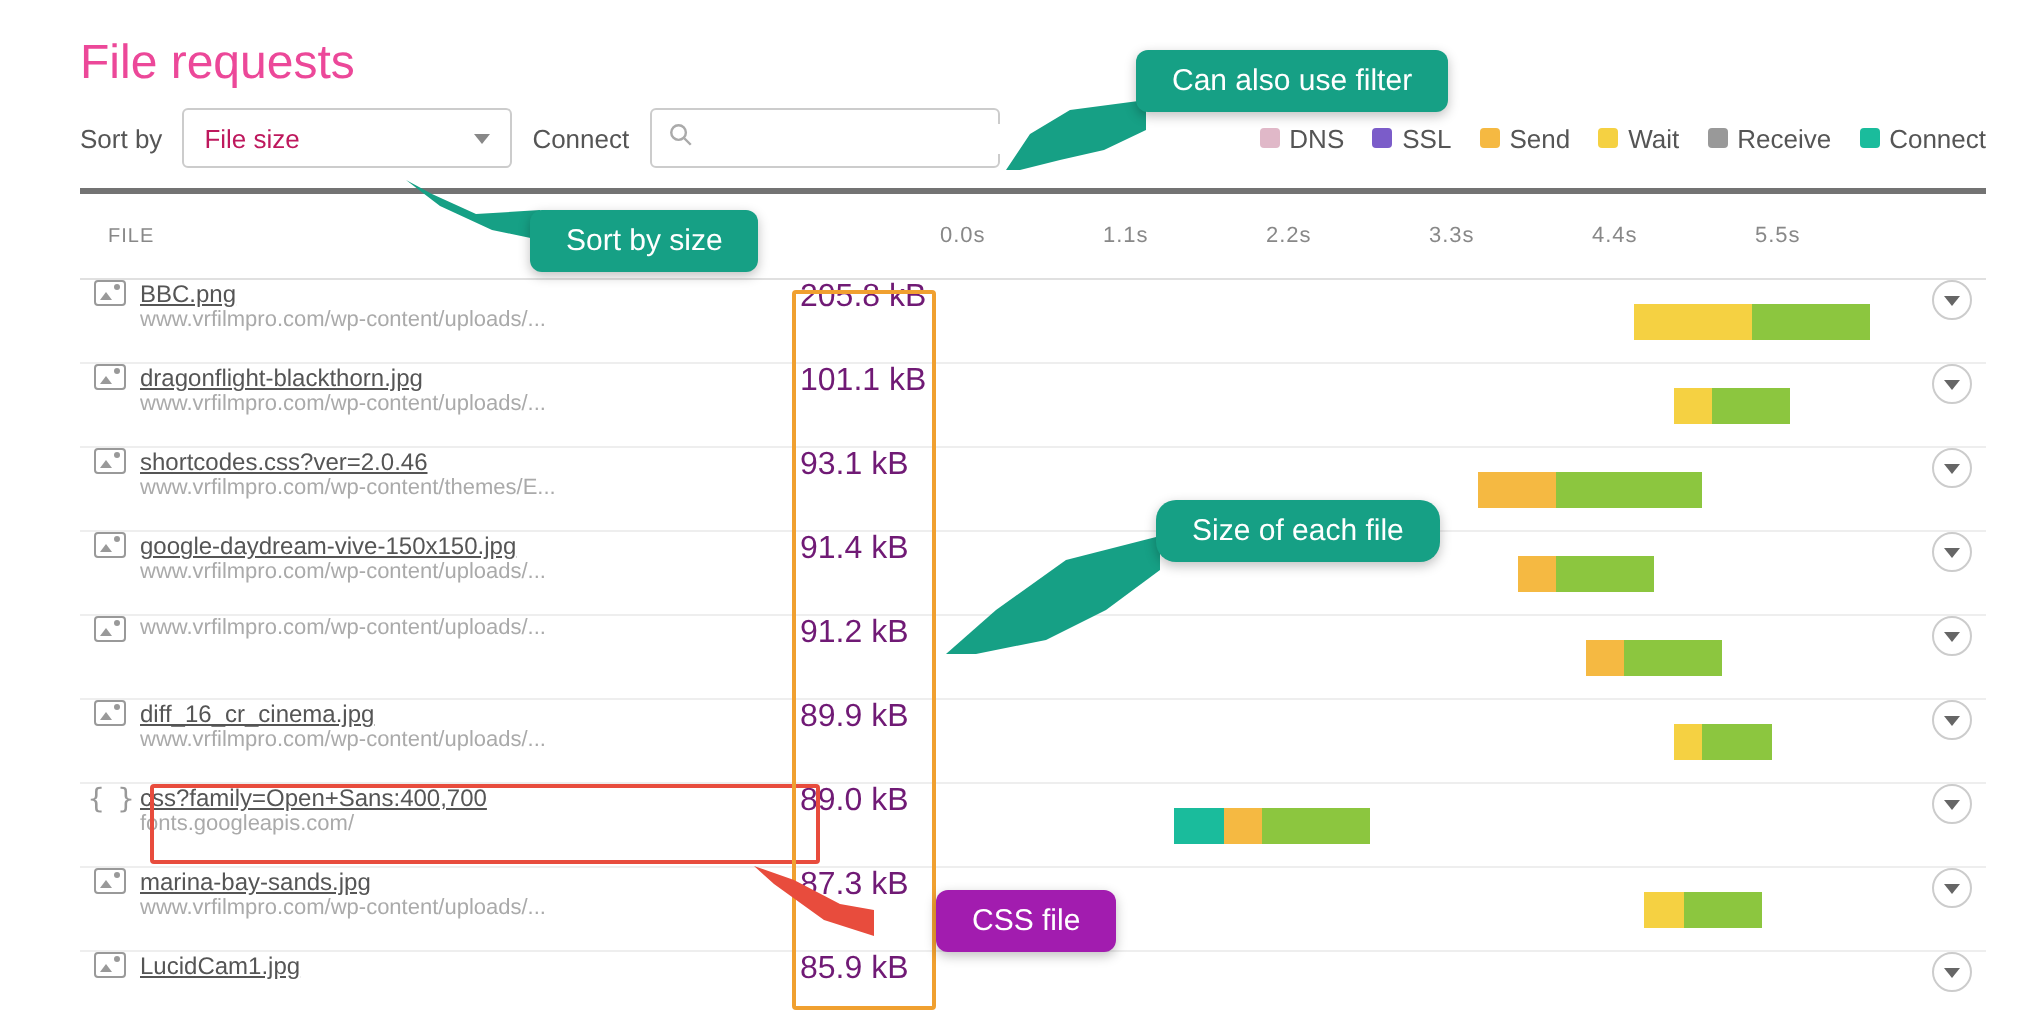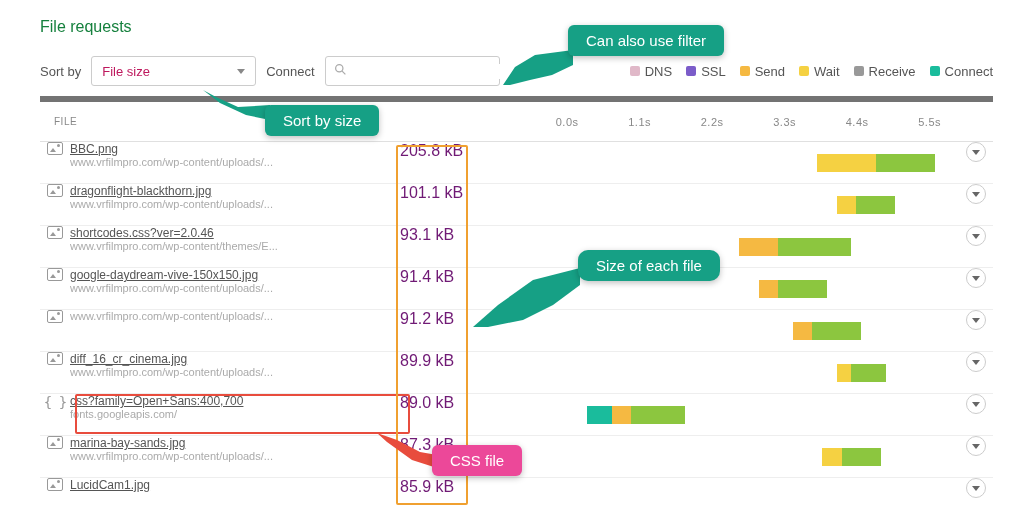--- a/index.html
+++ b/index.html
@@ -1,55 +1,55 @@
 <!DOCTYPE html>
 <html><head>
 <meta charset="utf-8">
 <style>
   * { box-sizing: border-box; margin: 0; padding: 0; }
   body { font-family: -apple-system, BlinkMacSystemFont, "Segoe UI", Arial, sans-serif; font-size: 13px; color: #333; background: #fff; }
   .container { width: 1013px; height: 508px; position: relative; padding: 18px 20px 0 40px; overflow: hidden; }
-  .title { font-size: 16px; font-weight: 400; color: #15803d; margin-bottom: 20px; }
+  .title { font-size: 24px; font-weight: 400; color: #ec4899; margin-bottom: 8px; }
   .controls { display: flex; align-items: center; gap: 10px; margin-bottom: 10px; }
   .label { font-size: 13px; color: #555; }
   .select { position: relative; display: flex; align-items: center; justify-content: space-between; width: 165px; height: 30px; border: 1px solid #ccc; border-radius: 3px; padding: 0 10px; background: #fff; cursor: pointer; }
   .select-text { font-size: 13px; color: #be185d; }
   .chevron { width: 0; height: 0; border-left: 4px solid transparent; border-right: 4px solid transparent; border-top: 5px solid #888; }
   .filter-wrap { display: flex; align-items: center; width: 175px; height: 30px; border: 1px solid #ccc; border-radius: 3px; padding: 0 8px; background: #fff; }
   .search-icon svg { width: 13px; height: 13px; }
   .filter-input { border: none; outline: none; flex: 1; margin-left: 6px; font-size: 13px; }
   .legend { margin-left: auto; display: flex; gap: 14px; align-items: center; }
   .legend-item { display: flex; align-items: center; gap: 5px; font-size: 13px; color: #555; text-align: center; }
   .swatch { width: 10px; height: 10px; border-radius: 2px; }
-  .header-row { display: flex; border-top: 6px solid #737373; border-bottom: 1px solid #e0e0e0; height: 46px; align-items: center; color: #888; font-size: 10px; letter-spacing: 0.5px; gap: 18px; }
+  .header-row { display: flex; border-top: 3px solid #737373; border-bottom: 1px solid #e0e0e0; height: 46px; align-items: center; color: #888; font-size: 10px; letter-spacing: 0.5px; }
   .col-file { width: 360px; padding-left: 14px; }
   .col-size { width: 70px; }
   .col-timeline { flex: 1; position: relative; display: flex; }
-  .tick { flex: 1; text-align: right; font-size: 11px; color: #888; }
+  .tick { flex: 1; text-align: left; font-size: 11px; color: #888; }
   .rows { }
   .row { display: flex; align-items: flex-start; height: 42px; border-bottom: 1px solid #eee; position: relative; }
   .row .icon-cell { width: 30px; display: flex; justify-content: center; color: #999; }
   .img-icon { width: 16px; height: 13px; border: 1.5px solid #999; border-radius: 2px; position: relative; }
   .img-icon::before { content: ""; position: absolute; left: 2px; bottom: 2px; width: 0; height: 0; border-left: 3px solid transparent; border-right: 3px solid transparent; border-bottom: 4px solid #999; }
   .img-icon::after { content: ""; position: absolute; right: 2px; top: 1px; width: 3px; height: 3px; border-radius: 50%; background: #999; }
   .css-icon { font-family: monospace; font-size: 14px; color: #999; letter-spacing: -1px; }
   .file-info { width: 330px; overflow: hidden; }
   .file-name { color: #555; font-size: 12px; text-decoration: underline; white-space: nowrap; overflow: hidden; text-overflow: ellipsis; cursor: pointer; }
   .file-path { color: #aaa; font-size: 11px; white-space: nowrap; overflow: hidden; text-overflow: ellipsis; }
   .size-cell { width: 70px; font-size: 16px; color: #701a75; }
   .timeline-cell { flex: 1; position: relative; height: 100%; display: flex; align-items: center; }
   .seg { height: 100%; }
   .expand { width: 34px; display: flex; justify-content: center; }
   .expand-btn { width: 20px; height: 20px; border: 1px solid #ccc; border-radius: 50%; background: #fff; display: flex; align-items: center; justify-content: center; cursor: pointer; }
   .expand-btn .chev { width: 0; height: 0; border-left: 4px solid transparent; border-right: 4px solid transparent; border-top: 5px solid #666; }
   .size-col-highlight { position: absolute; left: 396px; top: 145px; width: 72px; height: 360px; border: 2px solid #f0a030; border-radius: 2px; pointer-events: none; z-index: 4; }
   .css-row-highlight { position: absolute; left: 35px; top: 0; width: 335px; height: 40px; border: 2px solid #e84c3d; border-radius: 2px; pointer-events: none; z-index: 4; }
   .callout { position: absolute; z-index: 10; padding: 7px 18px; border-radius: 6px; color: #fff; font-size: 15px; box-shadow: 0 2px 6px rgba(0,0,0,0.25); }
   .callout.teal { background: #16a085; }
-  .callout.red { background: #ec4899; }
+  .callout.red { background: #a21caf; margin-left: 36px; }
   .pointer { position: absolute; z-index: 9; }
   .pointer svg { display: block; }
 </style>
 </head>
 <body>
 
 <div class="container">
   <div class="title">File requests</div>
 
   <div class="controls">

